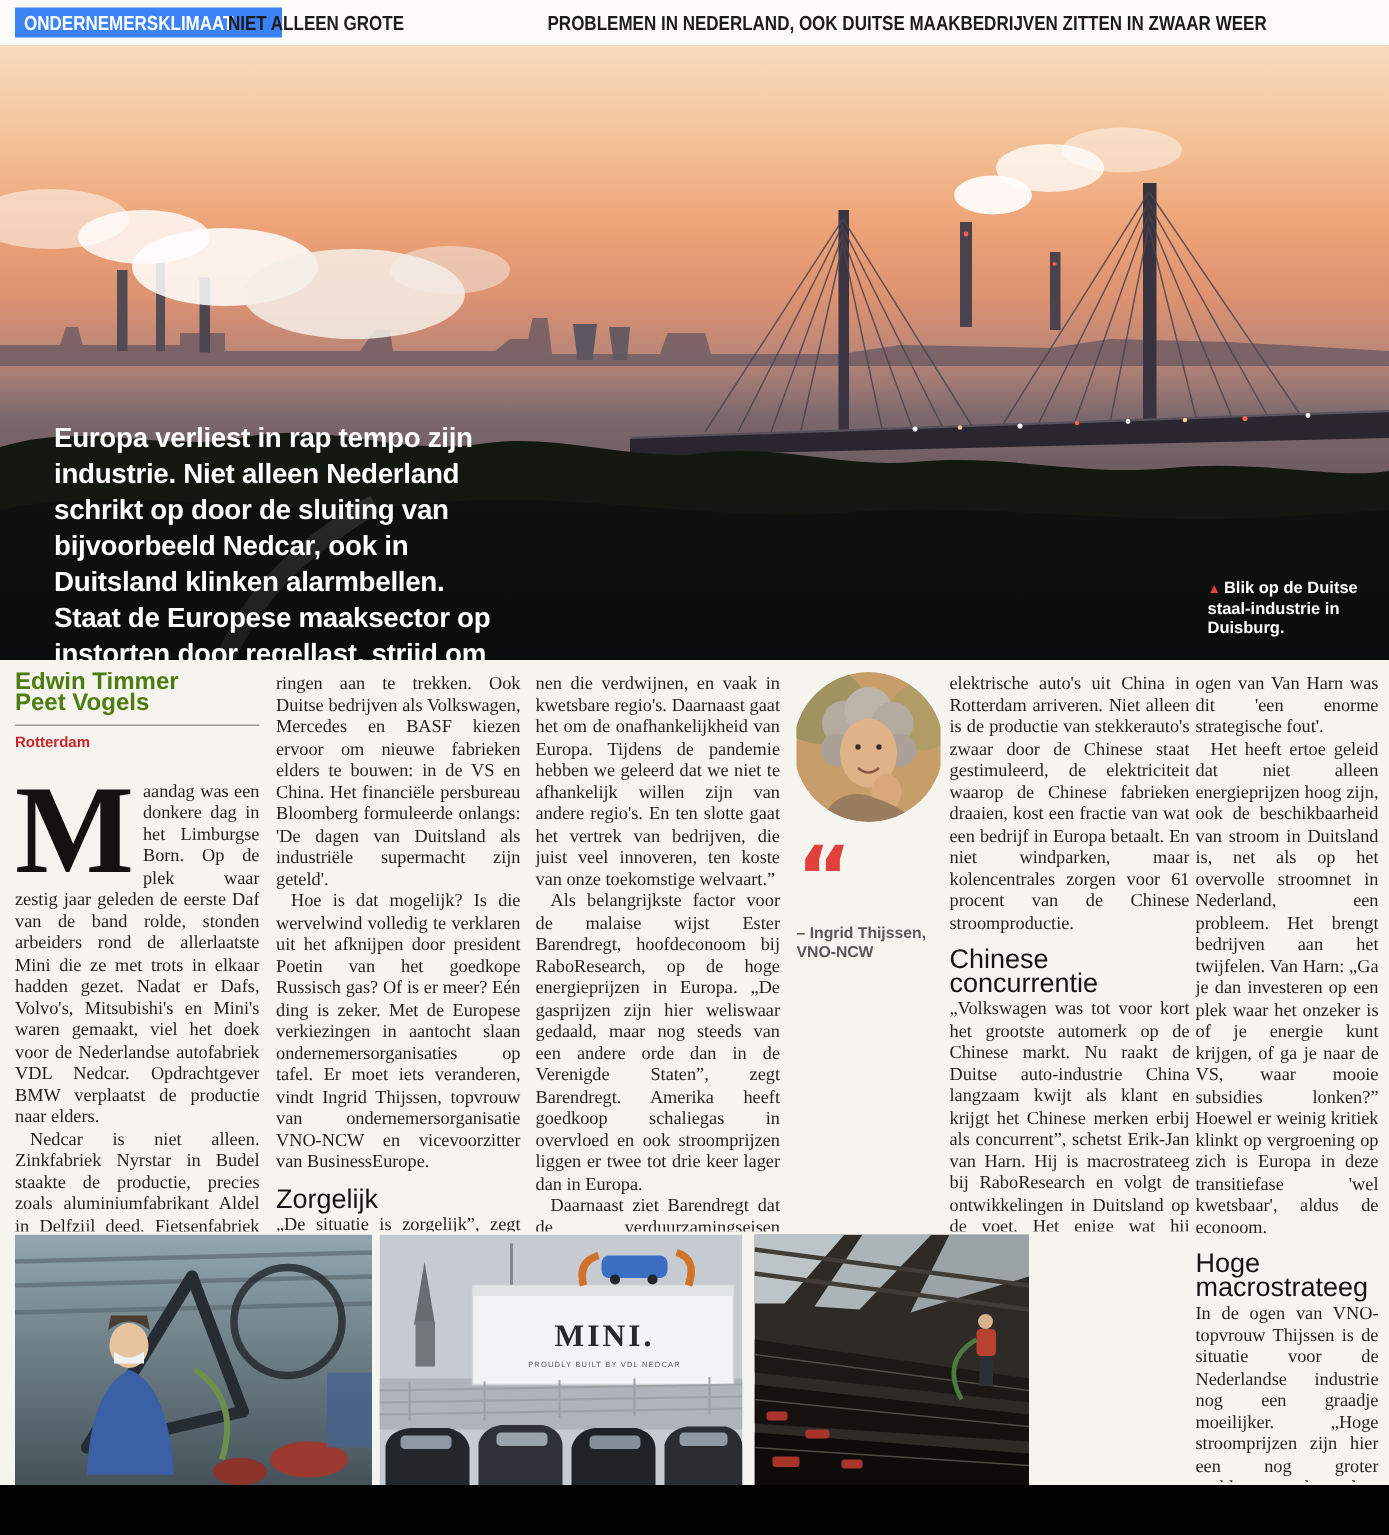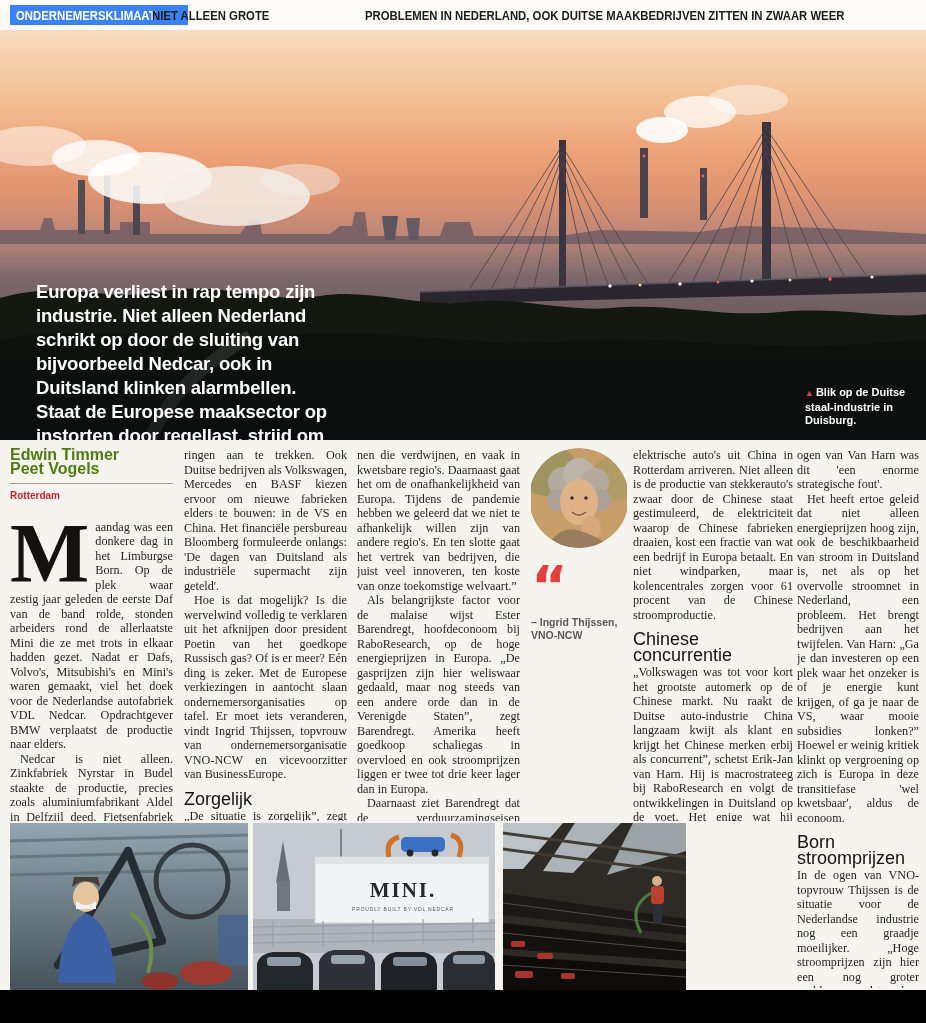--- a/index.html
+++ b/index.html
@@ -233,21 +233,21 @@
   <div class="col col5">
     <p class="para">elektrische auto's uit China in Rotterdam arriveren. Niet alleen is de productie van stekkerauto's zwaar door de Chinese staat gestimuleerd, de elektriciteit waarop de Chinese fabrieken draaien, kost een fractie van wat een bedrijf in Europa betaalt. En niet windparken, maar kolencentrales zorgen voor 61 procent van de Chinese stroomproductie.</p>
     <div class="subhead">Chinese concurrentie</div>
     <p class="para">„Volkswagen was tot voor kort het grootste automerk op de Chinese markt. Nu raakt de Duitse auto-industrie China langzaam kwijt als klant en krijgt het Chinese merken erbij als concurrent”, schetst Erik-Jan van Harn. Hij is macrostrateeg bij RaboResearch en volgt de ontwikkelingen in Duitsland op de voet. Het enige wat hij afdingt op de huidige crisis is dat het Duitsland de afgelopen decennia 'ook wel erg heeft meegezeten'.</p>
 
   </div>
 
   <div class="col col6">
     <p class="para">ogen van Van Harn was dit 'een enorme strategische fout'.</p>
     <p class="para indent">Het heeft ertoe geleid dat niet alleen energieprijzen hoog zijn, ook de beschikbaarheid van stroom in Duitsland is, net als op het overvolle stroomnet in Nederland, een probleem. Het brengt bedrijven aan het twijfelen. Van Harn: „Ga je dan investeren op een plek waar het onzeker is of je energie kunt krijgen, of ga je naar de VS, waar mooie subsidies lonken?” Hoewel er weinig kritiek klinkt op vergroening op zich is Europa in deze transitiefase 'wel kwetsbaar', aldus de econoom.</p>
-    <div class="subhead">Born stroomprijzen</div>
+    <div class="subhead">Hoge macrostrateeg</div>
     <p class="para">In de ogen van VNO-topvrouw Thijssen is de situatie voor de Nederlandse industrie nog een graadje moeilijker. „Hoge stroomprijzen zijn hier een nog groter probleem, omdat andere Europese lidstaten compensatie geven en Nederland niet. Daarnaast blijven de tarieven van netbeheerders maar stijgen, zo verhoogde Tennet zijn tarieven per 1 januari tussen de 81 en 127 procent.”</p>
 
   </div>
 
   <div class="photo-strip">
     <svg class="ph ph1" width="238" height="167" viewBox="0 0 238 167">
       <defs>
           <linearGradient id="f1" x1="0" y1="0" x2="0" y2="1">
         <stop offset="0" stop-color="#93a6b0"></stop>
             <stop offset="1" stop-color="#45525a"></stop>

